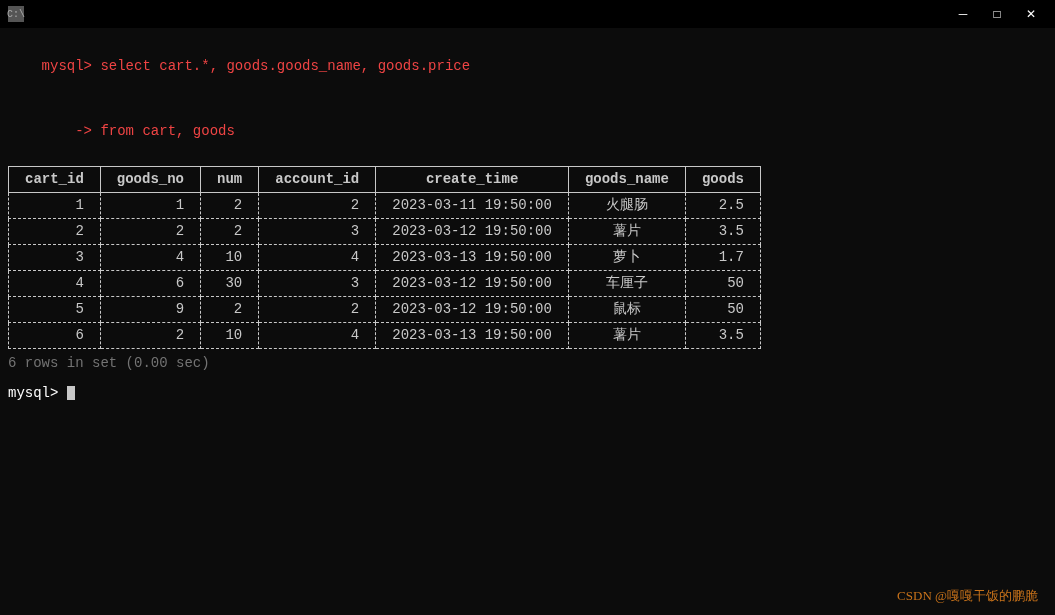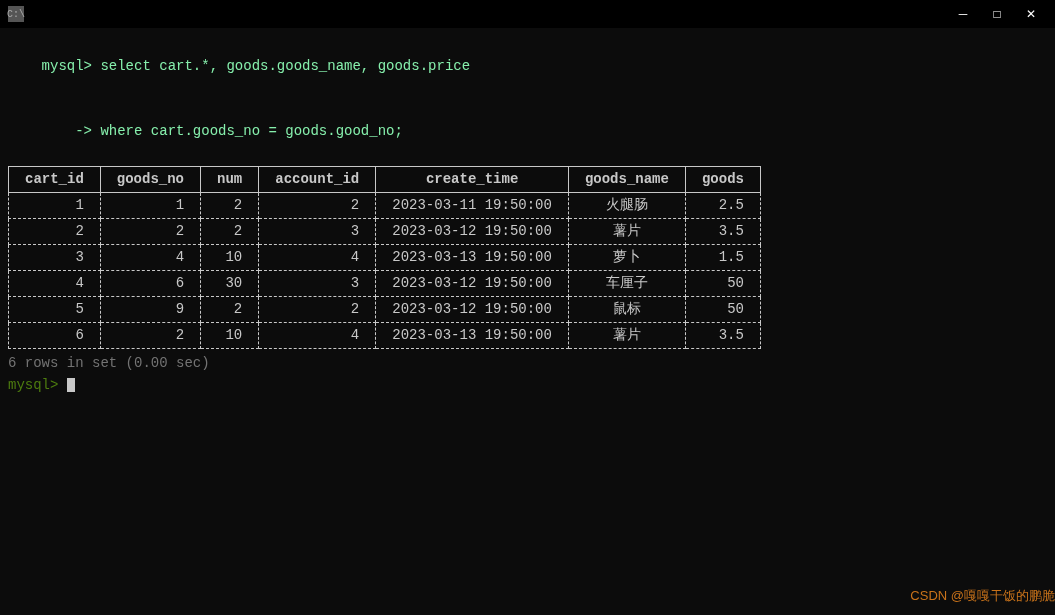--- a/index.html
+++ b/index.html
@@ -61,21 +61,21 @@
       background: #0c0c0c;
       color: #c8c8c8;
       padding: 6px 8px;
       height: calc(615px - 28px);
       overflow: hidden;
       position: relative;
     }
 
     
     .prompt-line {
-      color: #86efac;
+      color: #ef4444;
       line-height: 1.55;
       white-space: pre;
     }
 
     
     .sql-table {
       border-collapse: collapse;
       margin: 2px 0;
       color: #c8c8c8;
       font-family: 'Courier New', Courier, monospace;
@@ -97,44 +97,45 @@
       text-align: center;
     }
 
     .result-line {
       color: #737373;
       line-height: 1.55;
       margin-top: 4px;
     }
 
     .cursor-line {
-      color: #4d7c0f;
+      color: #ffffff;
       line-height: 1.55;
+      margin-top: 8px;
     }
     .cursor {
       display: inline-block;
       width: 8px;
       height: 14px;
       background: #c8c8c8;
       vertical-align: middle;
       animation: blink 1s step-end infinite;
     }
     @keyframes blink {
       0%, 100% { opacity: 1; }
       50% { opacity: 0; }
     }
 
     
     .watermark {
       position: absolute;
       bottom: 10px;
-      right: 0;
+      right: 17px;
       color: #c8721a;
       font-size: 13px;
-      font-family: Liberation Sans, sans-serif;
+      font-family: Liberation Serif, serif;
     }
 
     
     .table-wrapper {
       margin: 2px 0;
     }
   </style>
 </head>
 <body>
 
@@ -148,21 +149,21 @@
     <button class="titlebar-btn close">✕</button>
   </div>
 </div>
 
 <div class="terminal">
 
   <div class="prompt-line">
     <span>mysql&gt; select cart.*, goods.goods_name, goods.price</span>
   </div>
   <div class="prompt-line">
-    <span>    -&gt; where cart.goods_no = goods.good_no;</span>
+    <span>    -&gt; from cart, goods</span>
   </div>
 
   <div class="table-wrapper">
     <table class="sql-table">
       <thead>
         <tr>
           <th>cart_id</th>
           <th>goods_no</th>
           <th>num</th>
           <th>account_id</th>
@@ -190,21 +191,21 @@
             <td class="col-text">薯片</td>
             <td>3.5</td>
           </tr>
           <tr>
             <td>3</td>
             <td>4</td>
             <td>10</td>
             <td>4</td>
             <td class="col-text">2023-03-13 19:50:00</td>
             <td class="col-text">萝卜</td>
-            <td>1.5</td>
+            <td>1.7</td>
           </tr>
           <tr>
             <td>4</td>
             <td>6</td>
             <td>30</td>
             <td>3</td>
             <td class="col-text">2023-03-12 19:50:00</td>
             <td class="col-text">车厘子</td>
             <td>50</td>
           </tr>

